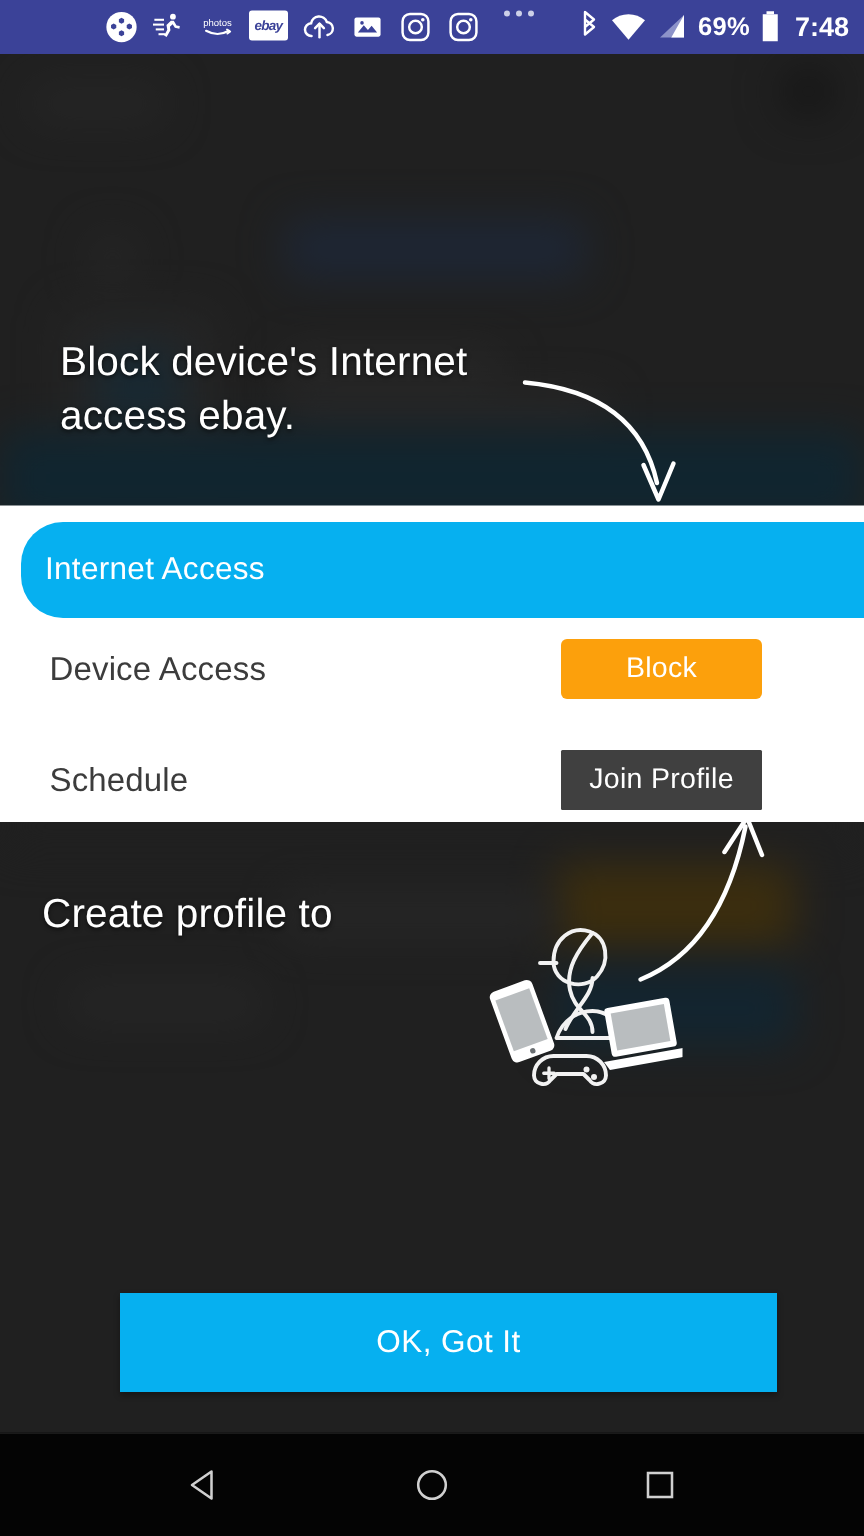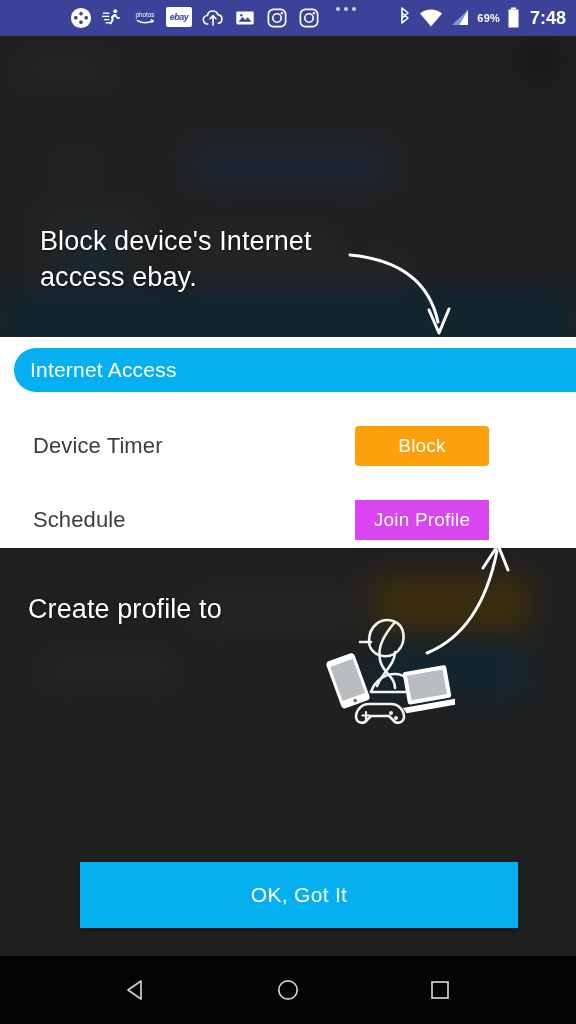--- a/index.html
+++ b/index.html
@@ -15,21 +15,21 @@
   #statusbar{
     position:absolute; left:0; top:0; width:576px; height:36px;
     background:#3b4298;
     display:flex; align-items:center;
     padding:0 10px 0 70px;
     z-index:60;
   }
   .sb-icons{ display:flex; align-items:flex-start; gap:10px; flex:1; }
   .sb-right{ display:flex; align-items:center; gap:7px; }
   .sb-ico{ width:22px; height:22px; display:block; }
-  .sb-txt{ color:#fff; font-size:11px; font-weight:bold; letter-spacing:.2px; }
+  .sb-txt{ color:#fff; font-size:17px; font-weight:bold; letter-spacing:.2px; }
   .sb-time{ color:#fff; font-size:18px; font-weight:bold; margin-left:3px; }
   .dots{ display:flex; gap:4px; align-items:center; margin:0 6px; }
   .dots i{ width:4px;height:4px;border-radius:50%;background:#cdd0e8; display:block;}
   .ebaybox{ background:#fff; width:26px;height:20px;border-radius:2px;
     display:flex;align-items:center;justify-content:center;
     font-size:9px; font-weight:bold; font-style:italic; color:#3b4298; letter-spacing:-.5px;}
 
   
   #bg{ position:absolute; inset:36px 0 69px 0; background:#2f2f2f; overflow:hidden; }
   .blur{ position:absolute; filter:blur(14px); border-radius:10px; }
@@ -53,44 +53,44 @@
 
   
   #illus{ position:absolute; left:325px; top:608px; z-index:31; }
 
   
   #card{
     position:absolute; left:0; top:337px; width:576px; height:211px;
     background:#ffffff; z-index:40;
   }
   #pill{
-    position:absolute; left:14px; top:11px; width:562px; height:44px;
+    position:absolute; left:14px; top:11px; width:562px; height:64px;
     background:#06b0f0; border-radius:28px 0 0 28px;
     display:flex; align-items:center; padding-left:16px;
   }
   #pill span{ color:#fff; font-size:21px; font-weight:300; letter-spacing:.2px; }
 
   .row{
     position:absolute; left:0; width:576px; height:62px;
     display:flex; align-items:center;
   }
   #row-timer{ top:78px; }
   #row-sched{ top:152px;justify-content:space-between; }
   .row-label{
     color:#3c3c3c; font-size:22px; font-weight:300; letter-spacing:.1px;
     margin-left:33px; flex:1;
   }
   .row-btn{
-    width:134px; height:40px; margin-right:87px;
+    width:134px; height:40px; margin-right:68px;
     display:flex; align-items:center; justify-content:center;
     color:#fff; font-size:19px; font-weight:300; letter-spacing:.2px;
     border:none; cursor:pointer; font-family:inherit;
   }
   #btn-block{ background:#fca00c; border-radius:4px; }
-  #btn-join{ background:#d946ef; border-radius:1px; }
+  #btn-join{ background:#404040; border-radius:1px; }
 
   
   #okbtn{
     position:absolute; left:80px; top:862px; width:438px; height:66px;
     background:#06b0f0; border:none; z-index:35; cursor:pointer;
     color:#fff; font-size:21px; font-weight:300; letter-spacing:.3px;
     font-family:inherit; box-shadow:0 2px 4px rgba(0,0,0,.35);
   }
 
   
@@ -256,21 +256,21 @@
     </g>
   </svg>
 
   <div id="card">
 
     <div id="pill">
       <span>Internet Access</span>
     </div>
 
     <div class="row" id="row-timer">
-      <div class="row-label">Device Timer</div>
+      <div class="row-label">Device Access</div>
       <button class="row-btn" id="btn-block">Block</button>
     </div>
 
     <div class="row" id="row-sched">
       <div class="row-label">Schedule</div>
       <button class="row-btn" id="btn-join">Join Profile</button>
     </div>
   </div>
 
   <button id="okbtn">OK, Got It</button>

